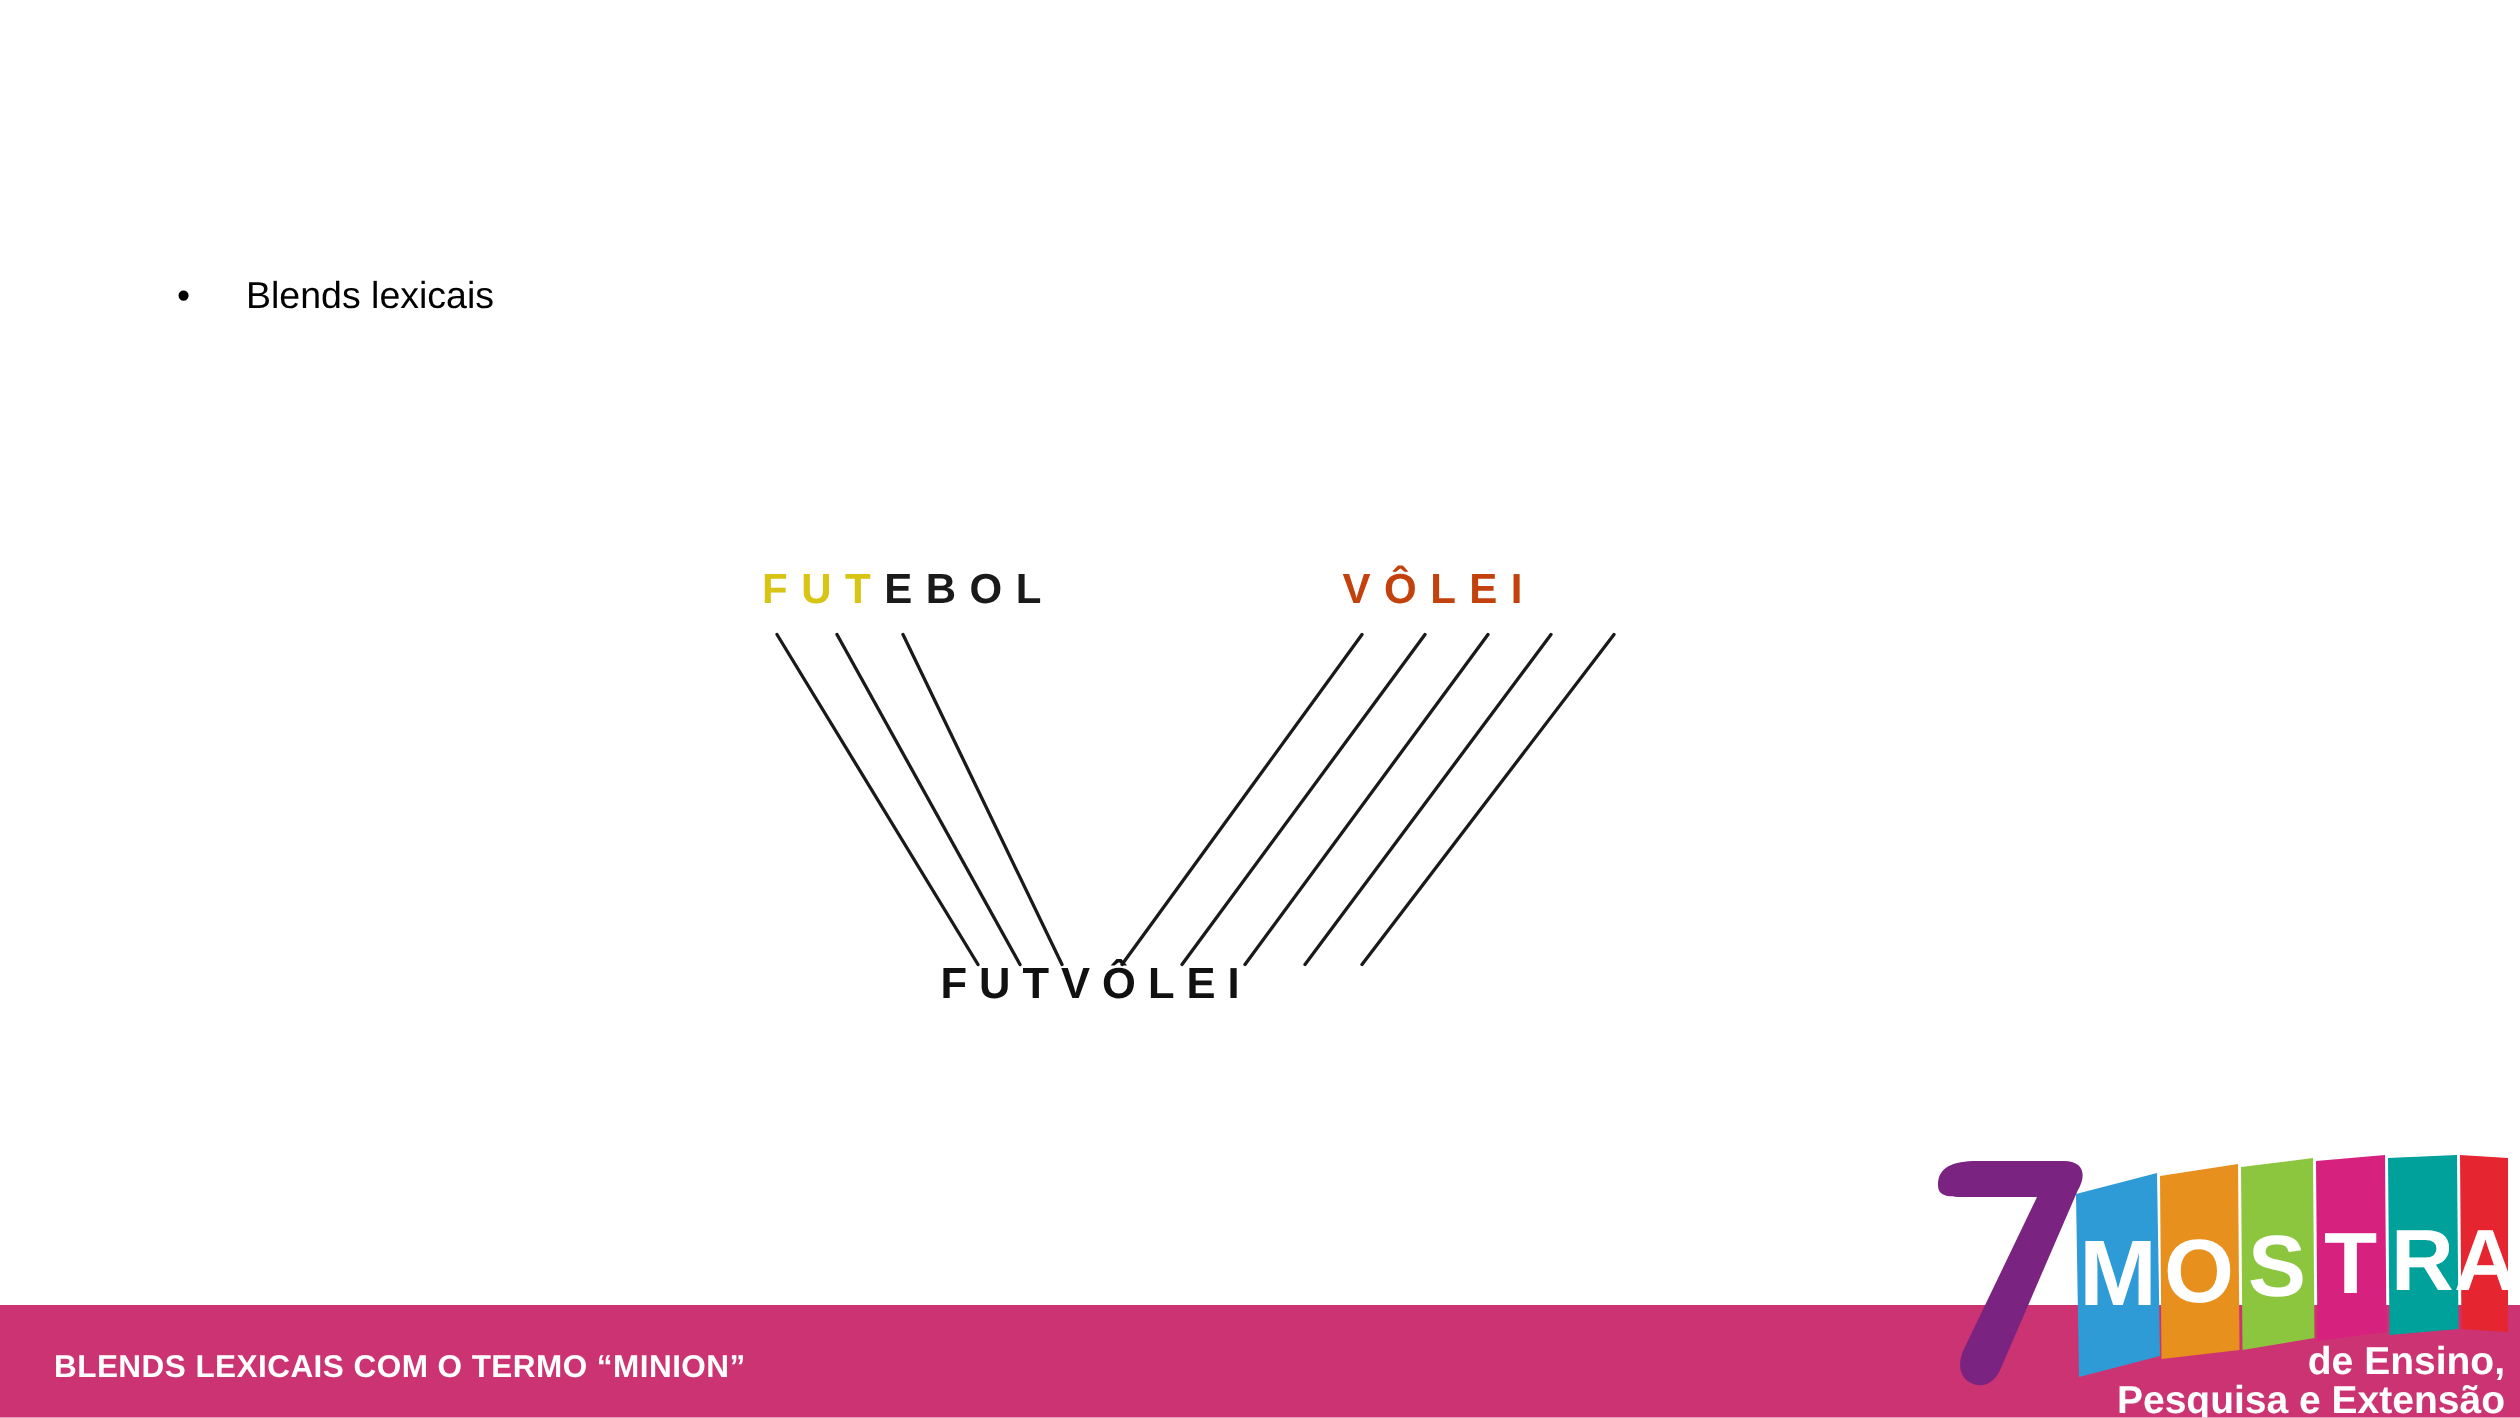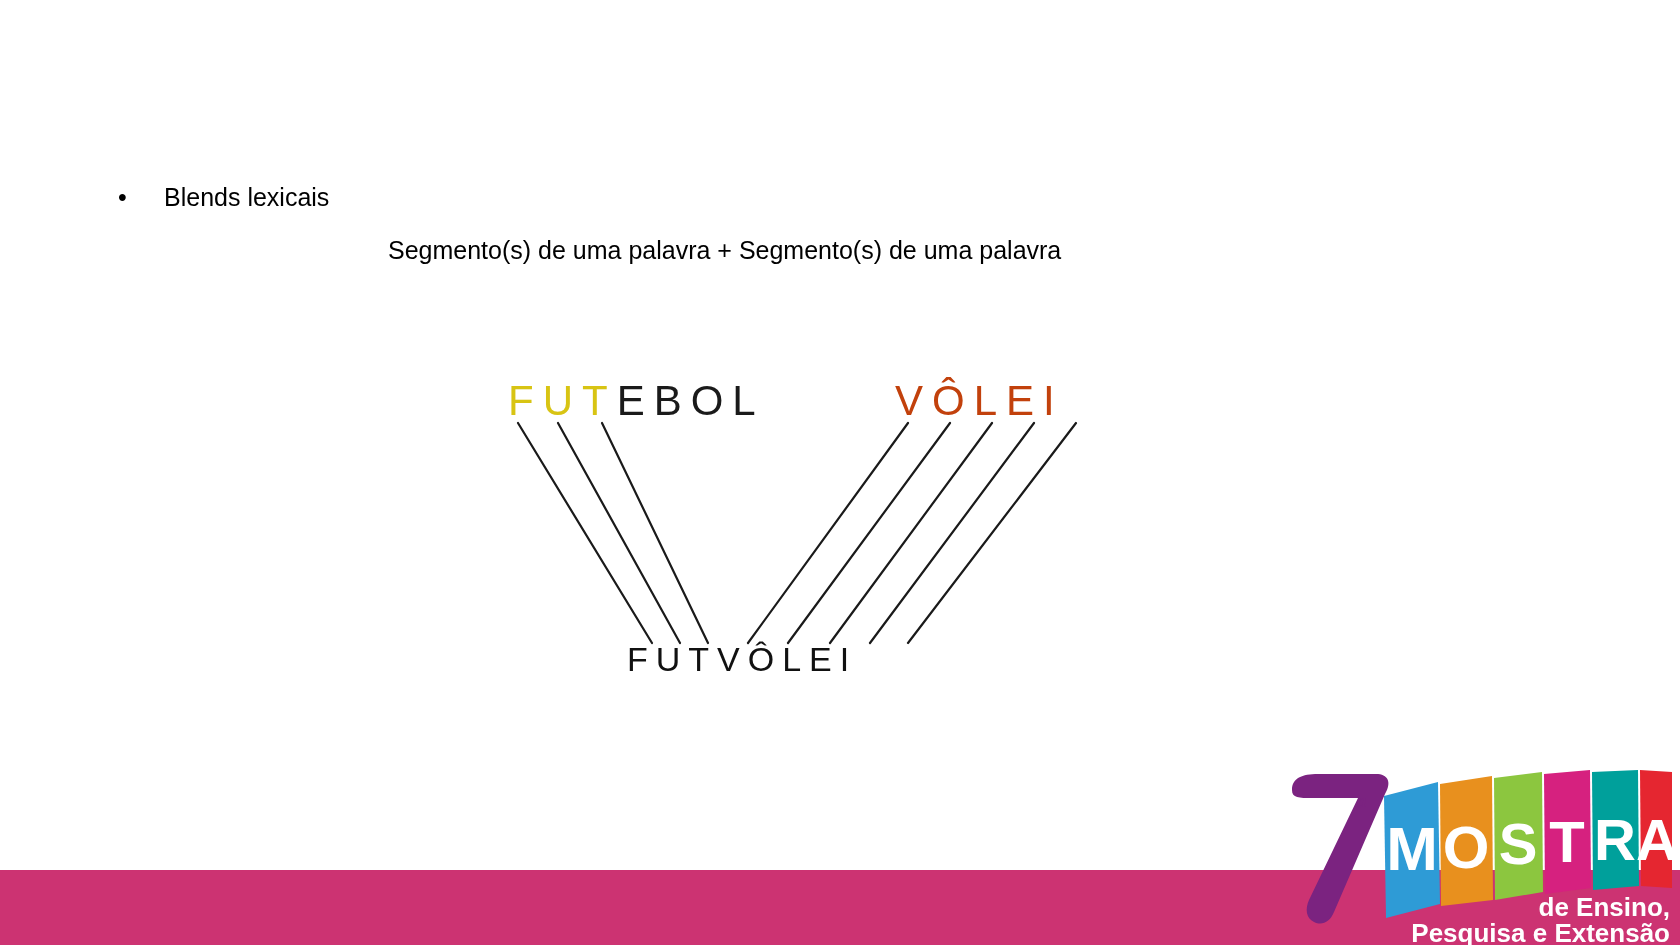--- a/index.html
+++ b/index.html
@@ -77,37 +77,37 @@
     top: 0;
     width: 760px;
     height: 350px;
   }
   .word {
     position: absolute;
     font-family: "Liberation Sans", sans-serif;
     white-space: nowrap;
   }
   .word-source {
-    font-size: 42px;
-    font-weight: 400;
+    font-size: 28px;
+    font-weight: 700;
     letter-spacing: 9px;
   }
   .word-futebol {
     left: 78px;
     top: 22px;
   }
   .word-volei {
     left: 465px;
     top: 22px;
   }
   .word-result {
     left: 197px;
     top: 285px;
-    font-size: 34px;
-    font-weight: normal;
+    font-size: 29px;
+    font-weight: bold;
     letter-spacing: 8px;
     color: #111111;
   }
   .seg-hl { color: #d8c413; }
   .seg-plain { color: #1a1a1a; }
 
   
   .footer-banner {
     position: absolute;
     left: 0;
@@ -144,21 +144,20 @@
 <body>
 
 <div class="slide">
 
 
   <div class="bullet-row">
     <span class="bullet-dot">•</span>
     <span class="bullet-text">Blends lexicais</span>
   </div>
 
-  <div class="formula-line">Segmento(s) de uma palavra + Segmento(s) de uma palavra</div>
 
   <div class="blend-diagram">
 
     <svg class="blend-svg" viewBox="0 0 760 350" preserveAspectRatio="none">
       <g stroke="#1a1a1a" stroke-width="2.2" fill="none" stroke-linecap="round">
 
         <line x1="88" y1="68" x2="222" y2="288" stroke="#1a1a1a"></line>
         <line x1="128" y1="68" x2="250" y2="288" stroke="#1a1a1a"></line>
         <line x1="172" y1="68" x2="278" y2="288" stroke="#1a1a1a"></line>
 
@@ -175,20 +174,21 @@
     </div>
 
     <div class="word word-source word-volei">
       <span class="seg-hl" style="color: #c2410c;">VÔLEI</span><span class="seg-plain" style="color: rgb(26, 26, 26);"></span>
     </div>
 
     <div class="word word-result" style="color: rgb(17, 17, 17);">FUTVÔLEI</div>
   </div>
 
   <div class="footer-banner" style="background: rgb(204, 51, 114);"></div>
+  <div class="footer-text" style="color: rgb(255, 255, 255);">BLENDS LEXICAIS COM O TERMO “MINION”</div>
 
   <div class="event-logo">
     <svg class="logo-svg" viewBox="0 0 400 193">
 
       <g>
         <path d="M20 38 C20 26, 30 22, 46 22 L104 22 C116 22, 120 30, 113 42
                  L62 160 C58 170, 50 174, 42 170 C34 166, 33 157, 37 148
                  L86 46 L40 46 C27 46, 20 46, 20 38 Z" fill="#7b2380"></path>
       </g>
       <text x="84" y="66" font-family="Liberation Serif, serif" font-size="30" font-style="italic" font-weight="bold" fill="#7b2380">ª</text>

